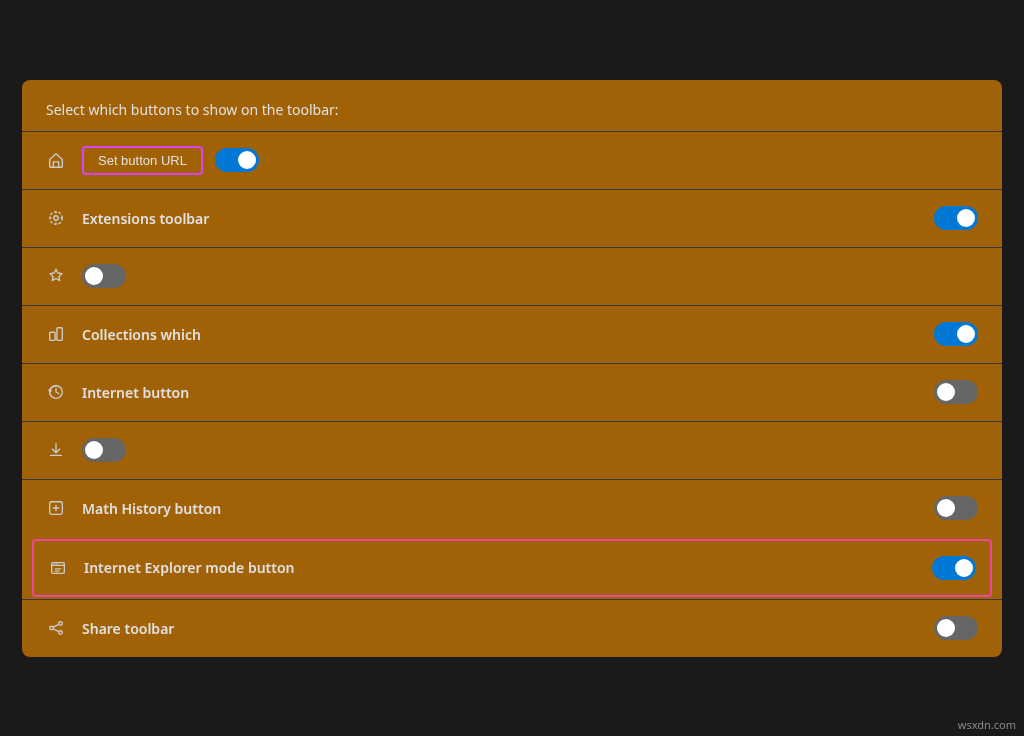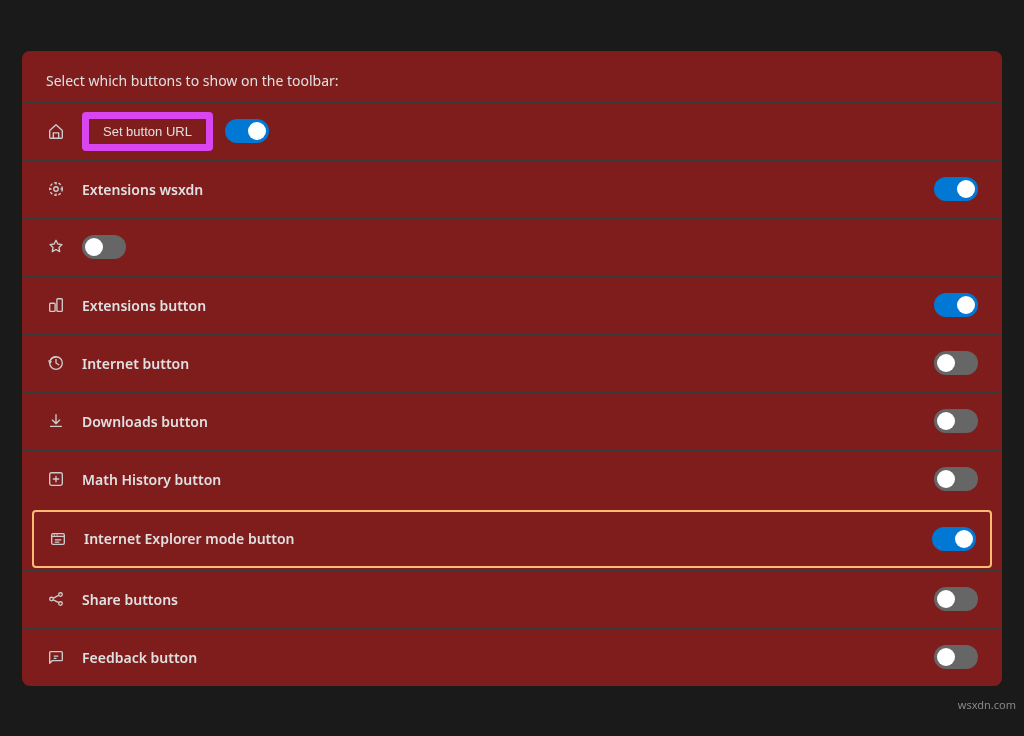--- a/index.html
+++ b/index.html
@@ -11,21 +11,21 @@
     body {
       background-color: #1a1a1a;
       display: flex;
       align-items: center;
       justify-content: center;
       min-height: 100vh;
       font-family: 'Segoe UI', system-ui, sans-serif;
     }
 
     .settings-panel {
-      background-color: #7f1d1d;
+      background-color: #a16207;
       border-radius: 8px;
       width: 980px;
       padding: 0;
       overflow: hidden;
     }
 
     .section-title {
       color: #e0e0e0;
       font-size: 14px;
       font-weight: 400;
@@ -39,21 +39,21 @@
       height: 58px;
       border-top: 1px solid #3a3a3a;
       position: relative;
     }
 
     .toolbar-row:last-child {
       border-bottom: none;
     }
 
     .toolbar-row.highlighted {
-      border: 2px solid #fdba74;
+      border: 2px solid #ec4899;
       border-radius: 4px;
       margin: 2px 10px;
       padding: 0 14px;
     }
 
     .row-icon {
       width: 20px;
       height: 20px;
       margin-right: 16px;
       color: #cccccc;
@@ -79,21 +79,21 @@
     }
 
     .row-actions {
       display: flex;
       align-items: center;
       gap: 12px;
     }
 
     .set-url-btn {
       background: transparent;
-      border: 7px solid #d946ef;
+      border: 2px solid #d946ef;
       color: #e0e0e0;
       padding: 5px 14px;
       border-radius: 4px;
       font-size: 13px;
       cursor: pointer;
       white-space: nowrap;
     }
 
     
     .toggle {
@@ -140,21 +140,21 @@
     .toggle-thumb.on {
       left: 23px;
     }
 
     .toggle-thumb.off {
       left: 3px;
     }
 
     .watermark {
       position: fixed;
-      bottom: 24px;
+      bottom: 4px;
       right: 8px;
       color: #888;
       font-size: 11px;
     }
   </style>
 </head>
 <body>
 
 <div class="settings-panel">
   <div class="section-title">Select which buttons to show on the toolbar:</div>
@@ -177,21 +177,21 @@
         </div>
       </div>
       <div class="toolbar-row">
         <div class="row-icon">
           <svg viewBox="0 0 20 20">
             <circle cx="10" cy="10" r="7" stroke-dasharray="3 2"></circle>
             <circle cx="10" cy="10" r="2.5"></circle>
             <path d="M10 3v2M10 15v2M3 10h2M15 10h2"></path>
           </svg>
         </div>
-        <span class="row-label">Extensions wsxdn</span>
+        <span class="row-label">Extensions toolbar</span>
         <div class="row-actions">
           <label class="toggle">
             <input type="checkbox" checked="" style="">
             <div class="toggle-track on"></div>
             <div class="toggle-thumb on"></div>
           </label>
         </div>
       </div>
       <div class="toolbar-row">
         <div class="row-icon">
@@ -207,21 +207,21 @@
           </label>
         </div>
       </div>
       <div class="toolbar-row">
         <div class="row-icon">
           <svg viewBox="0 0 20 20">
             <rect x="3" y="8" width="6" height="9" rx="1"></rect>
             <rect x="11" y="3" width="6" height="14" rx="1"></rect>
           </svg>
         </div>
-        <span class="row-label">Extensions button</span>
+        <span class="row-label">Collections which</span>
         <div class="row-actions">
           <label class="toggle">
             <input type="checkbox" checked="" style="">
             <div class="toggle-track on"></div>
             <div class="toggle-thumb on"></div>
           </label>
         </div>
       </div>
       <div class="toolbar-row">
         <div class="row-icon">
@@ -241,21 +241,20 @@
           </label>
         </div>
       </div>
       <div class="toolbar-row">
         <div class="row-icon">
           <svg viewBox="0 0 20 20">
             <path d="M10 3v10M6 9l4 4 4-4" stroke-linecap="round" stroke-linejoin="round"></path>
             <path d="M4 16h12" stroke-linecap="round"></path>
           </svg>
         </div>
-        <span class="row-label">Downloads button</span>
         <div class="row-actions">
           <label class="toggle">
             <input type="checkbox" style="">
             <div class="toggle-track off"></div>
             <div class="toggle-thumb off"></div>
           </label>
         </div>
       </div>
       <div class="toolbar-row">
         <div class="row-icon">
@@ -294,37 +293,21 @@
       </div>
       <div class="toolbar-row">
         <div class="row-icon">
           <svg viewBox="0 0 20 20">
             <circle cx="15" cy="5" r="2"></circle>
             <circle cx="15" cy="15" r="2"></circle>
             <circle cx="5" cy="10" r="2"></circle>
             <path d="M7 9l6-3M7 11l6 3"></path>
           </svg>
         </div>
-        <span class="row-label">Share buttons</span>
-        <div class="row-actions">
-          <label class="toggle">
-            <input type="checkbox" style="">
-            <div class="toggle-track off"></div>
-            <div class="toggle-thumb off"></div>
-          </label>
-        </div>
-      </div>
-      <div class="toolbar-row">
-        <div class="row-icon">
-          <svg viewBox="0 0 20 20">
-            <path d="M4 4h12a1 1 0 011 1v8a1 1 0 01-1 1H6l-3 3V5a1 1 0 011-1z" stroke-linejoin="round"></path>
-            <path d="M8 9h4M8 11.5h2" stroke-linecap="round"></path>
-          </svg>
-        </div>
-        <span class="row-label">Feedback button</span>
+        <span class="row-label">Share toolbar</span>
         <div class="row-actions">
           <label class="toggle">
             <input type="checkbox" style="">
             <div class="toggle-track off"></div>
             <div class="toggle-thumb off"></div>
           </label>
         </div>
       </div>
     </div>
 </div>

